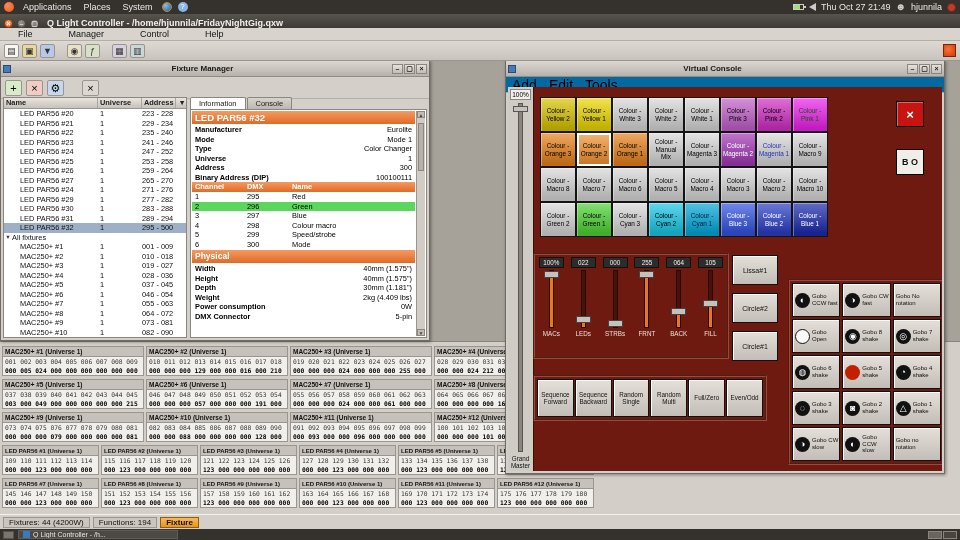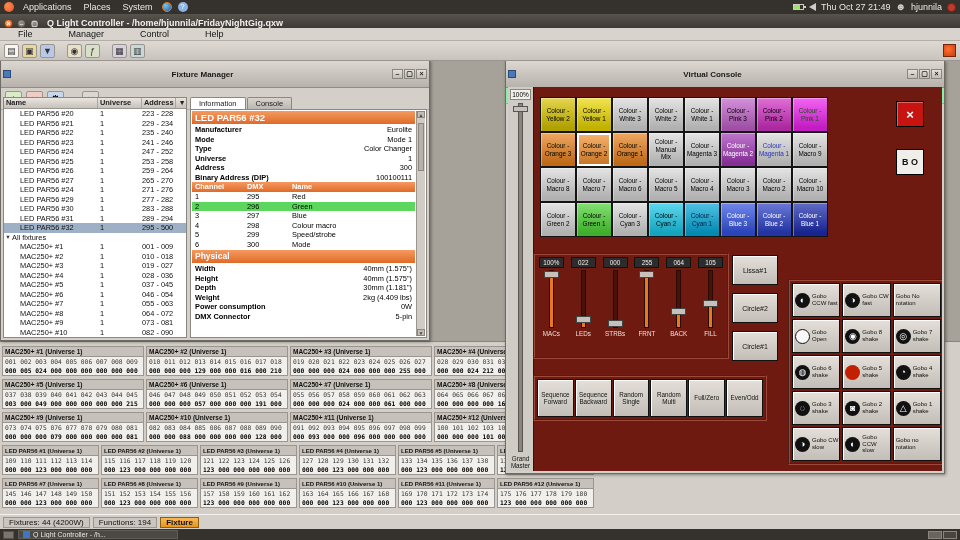--- a/index.html
+++ b/index.html
@@ -31,21 +31,21 @@
   .menubar{position:absolute;left:0;top:28px;width:960px;height:13px;background:#d8d4cd;border-bottom:1px solid #b3afa8;
     display:flex;align-items:center;font-size:9px;color:#141414;z-index:60}
   .mitem{padding:0 18px}
   .toolbar{position:absolute;left:0;top:41px;width:960px;height:20px;background:linear-gradient(#dedad3,#c8c4bd);
     border-bottom:1px solid #9a968f;display:flex;align-items:center;gap:3px;padding:0 4px;z-index:60}
   .tbi{width:15px;height:14px;border:1px solid #9a968f;border-radius:2px;font-size:9px;line-height:12px;text-align:center;color:#333;background:#ece8e2}
   .qlogo{margin-left:auto;width:13px;height:13px;background:radial-gradient(circle at 40% 40%,#ff7030,#c83c10);border:1px solid #7a2408}
 
   
   .child{position:absolute;background:#d4d0c9;border:1px solid #6f6b64;box-shadow:1px 1px 3px rgba(0,0,0,.4)}
-  .ctitle{height:27px;background:linear-gradient(#dcd8d1,#b7b3ac);display:flex;align-items:center;
+  .ctitle{height:16px;background:linear-gradient(#dcd8d1,#b7b3ac);display:flex;align-items:center;
     font-size:8px;font-weight:bold;color:#1a1a1a;border-bottom:1px solid #908c85;padding:0 2px}
   .cticon{width:8px;height:8px;background:#4a78b8;border:1px solid #2a4a78;margin-right:3px}
   .cttext{flex:1;text-align:center;white-space:nowrap;overflow:hidden}
   .wc{width:11px;height:10px;border:1px solid #8a8680;background:linear-gradient(#e6e2db,#c2beb7);
     font-size:7px;line-height:8px;text-align:center;margin-left:1px;color:#222}
 
   
   .fm{left:0;top:60px;width:430px;height:281px;z-index:5}
   .fm-toolbar{height:22px;display:flex;align-items:center;gap:4px;padding:0 4px;border-bottom:1px solid #b3afa8}
   .fmi{width:17px;height:16px;border:1px solid #9a968f;border-radius:2px;font-size:11px;line-height:14px;text-align:center;background:#ece8e2}
@@ -77,21 +77,21 @@
   .ch1{width:55px;padding-left:3px}.ch2{width:45px}.ch3{flex:1}
   .crow{display:flex;height:9.5px;line-height:9.5px}
   .crow.green{background:#5cd65c}
   .vsb{position:absolute;right:1px;top:1px;bottom:1px;width:9px;background:#d1cdc6;border-left:1px solid #9a968f;font-size:5px;text-align:center;color:#444}
   .vsb .sa{height:7px;line-height:7px;background:#c2beb7;border:1px solid #8a8680}
   .vsb .sa.dn{position:absolute;bottom:0;left:0;right:0}
   .vsb .thumb{position:absolute;left:1px;right:1px;top:12px;height:48px;background:#b7b3ac;border:1px solid #8a8680}
 
   
   .vc{left:505px;top:60px;width:440px;height:414px;z-index:6}
-  .vc-menubar{height:16px;background:#86efac;display:flex;align-items:center;font-size:12px;border-bottom:1px solid #aaa6a0}
+  .vc-menubar{height:16px;background:#0369a1;display:flex;align-items:center;font-size:14px;border-bottom:1px solid #aaa6a0}
   .vc-menubar span{padding:0 6px}
   .vc-content{position:absolute;left:2px;top:26px;right:2px;bottom:2px;background:#6e1a10;overflow:hidden}
   .gm{position:absolute;left:0;top:0;bottom:0;width:26px;background:#cfccc5;border-right:1px solid #3d0d06;display:flex;flex-direction:column;align-items:center}
   .gm-val{margin-top:2px;font-size:6.5px;background:#f2f0ec;border:1px solid #8a8680;padding:0 1px;line-height:9px}
   .gm-groove{flex:1;width:5px;background:#8a867f;border:1px solid #5a564f;margin:3px 0;position:relative}
   .gm-handle{position:absolute;top:2px;left:-6px;width:15px;height:6px;background:#c6c2bb;border:1px solid #555}
   .gm-label{font-size:6.3px;text-align:center;color:#111;margin-bottom:2px;line-height:1.15;width:24px}
   .cgrid{position:absolute;left:32px;top:10px;width:288px;display:grid;grid-template-columns:repeat(8,36px);grid-auto-rows:35px}
   .cbtn{border:1px solid #141414;background-image:linear-gradient(rgba(255,255,255,.3),rgba(0,0,0,.18) 90%);
     box-shadow:inset 1px 1px 0 rgba(255,255,255,.35);font-size:6.4px;line-height:1.18;display:flex;align-items:center;

